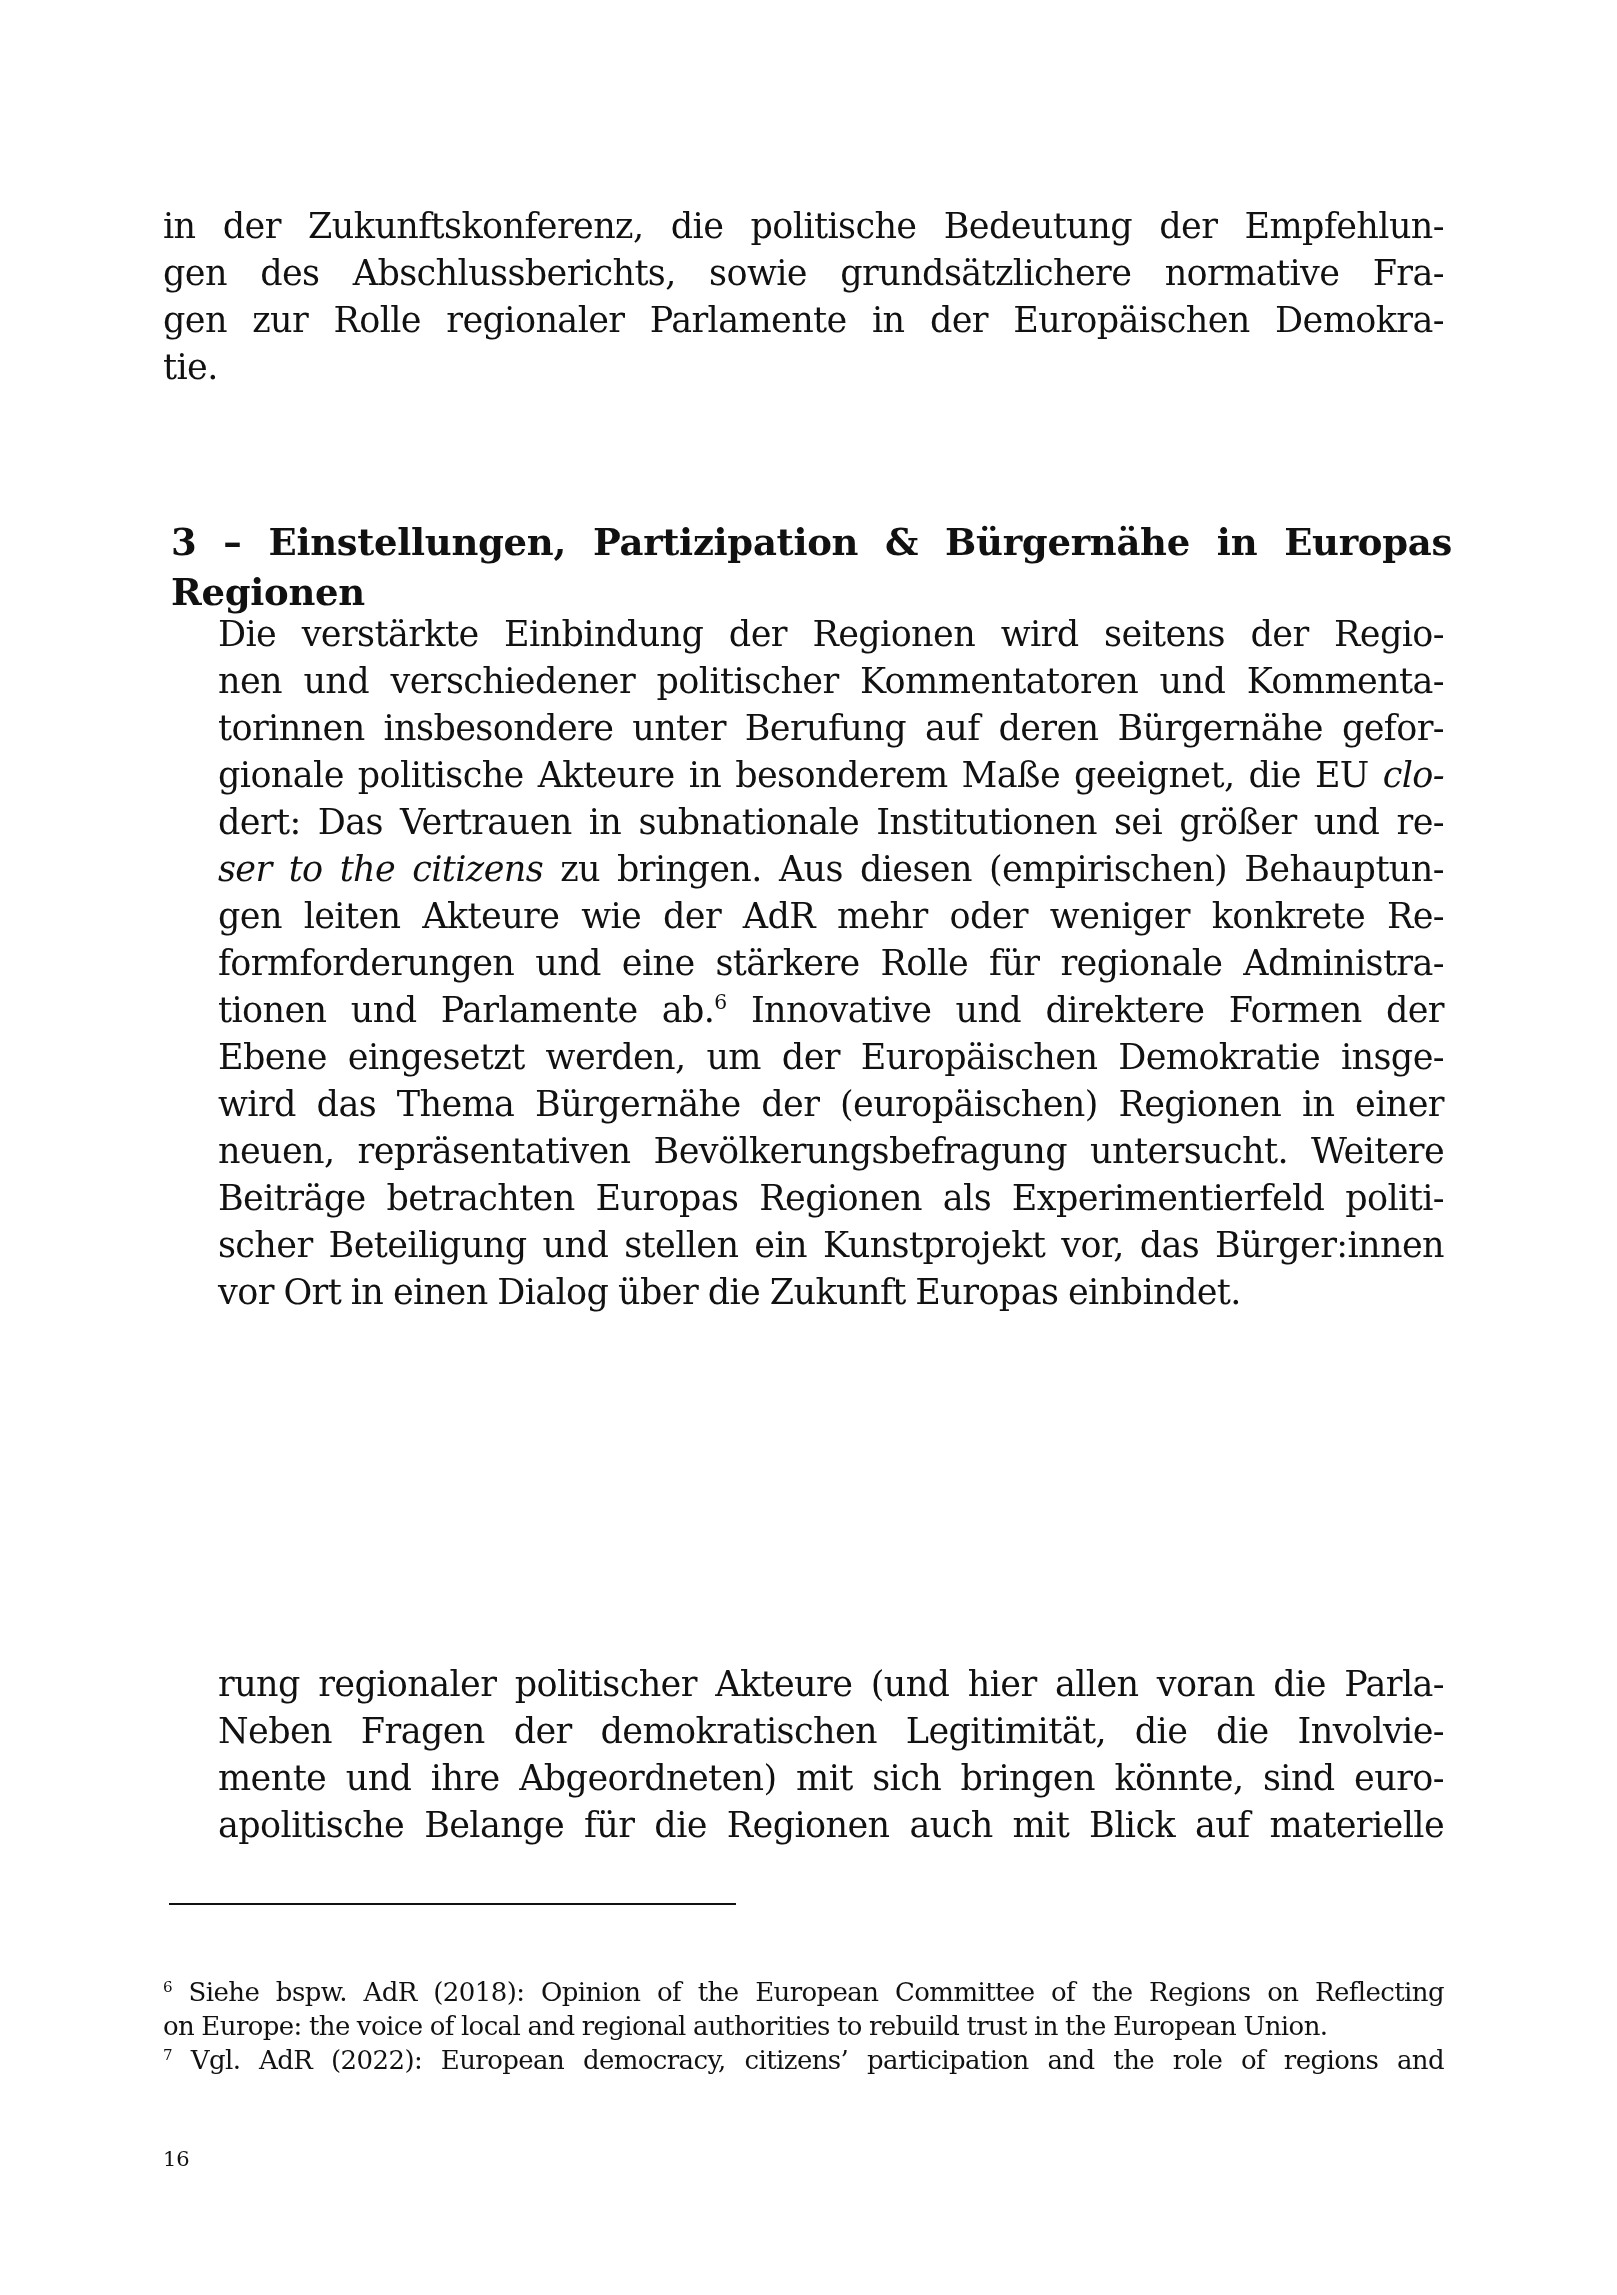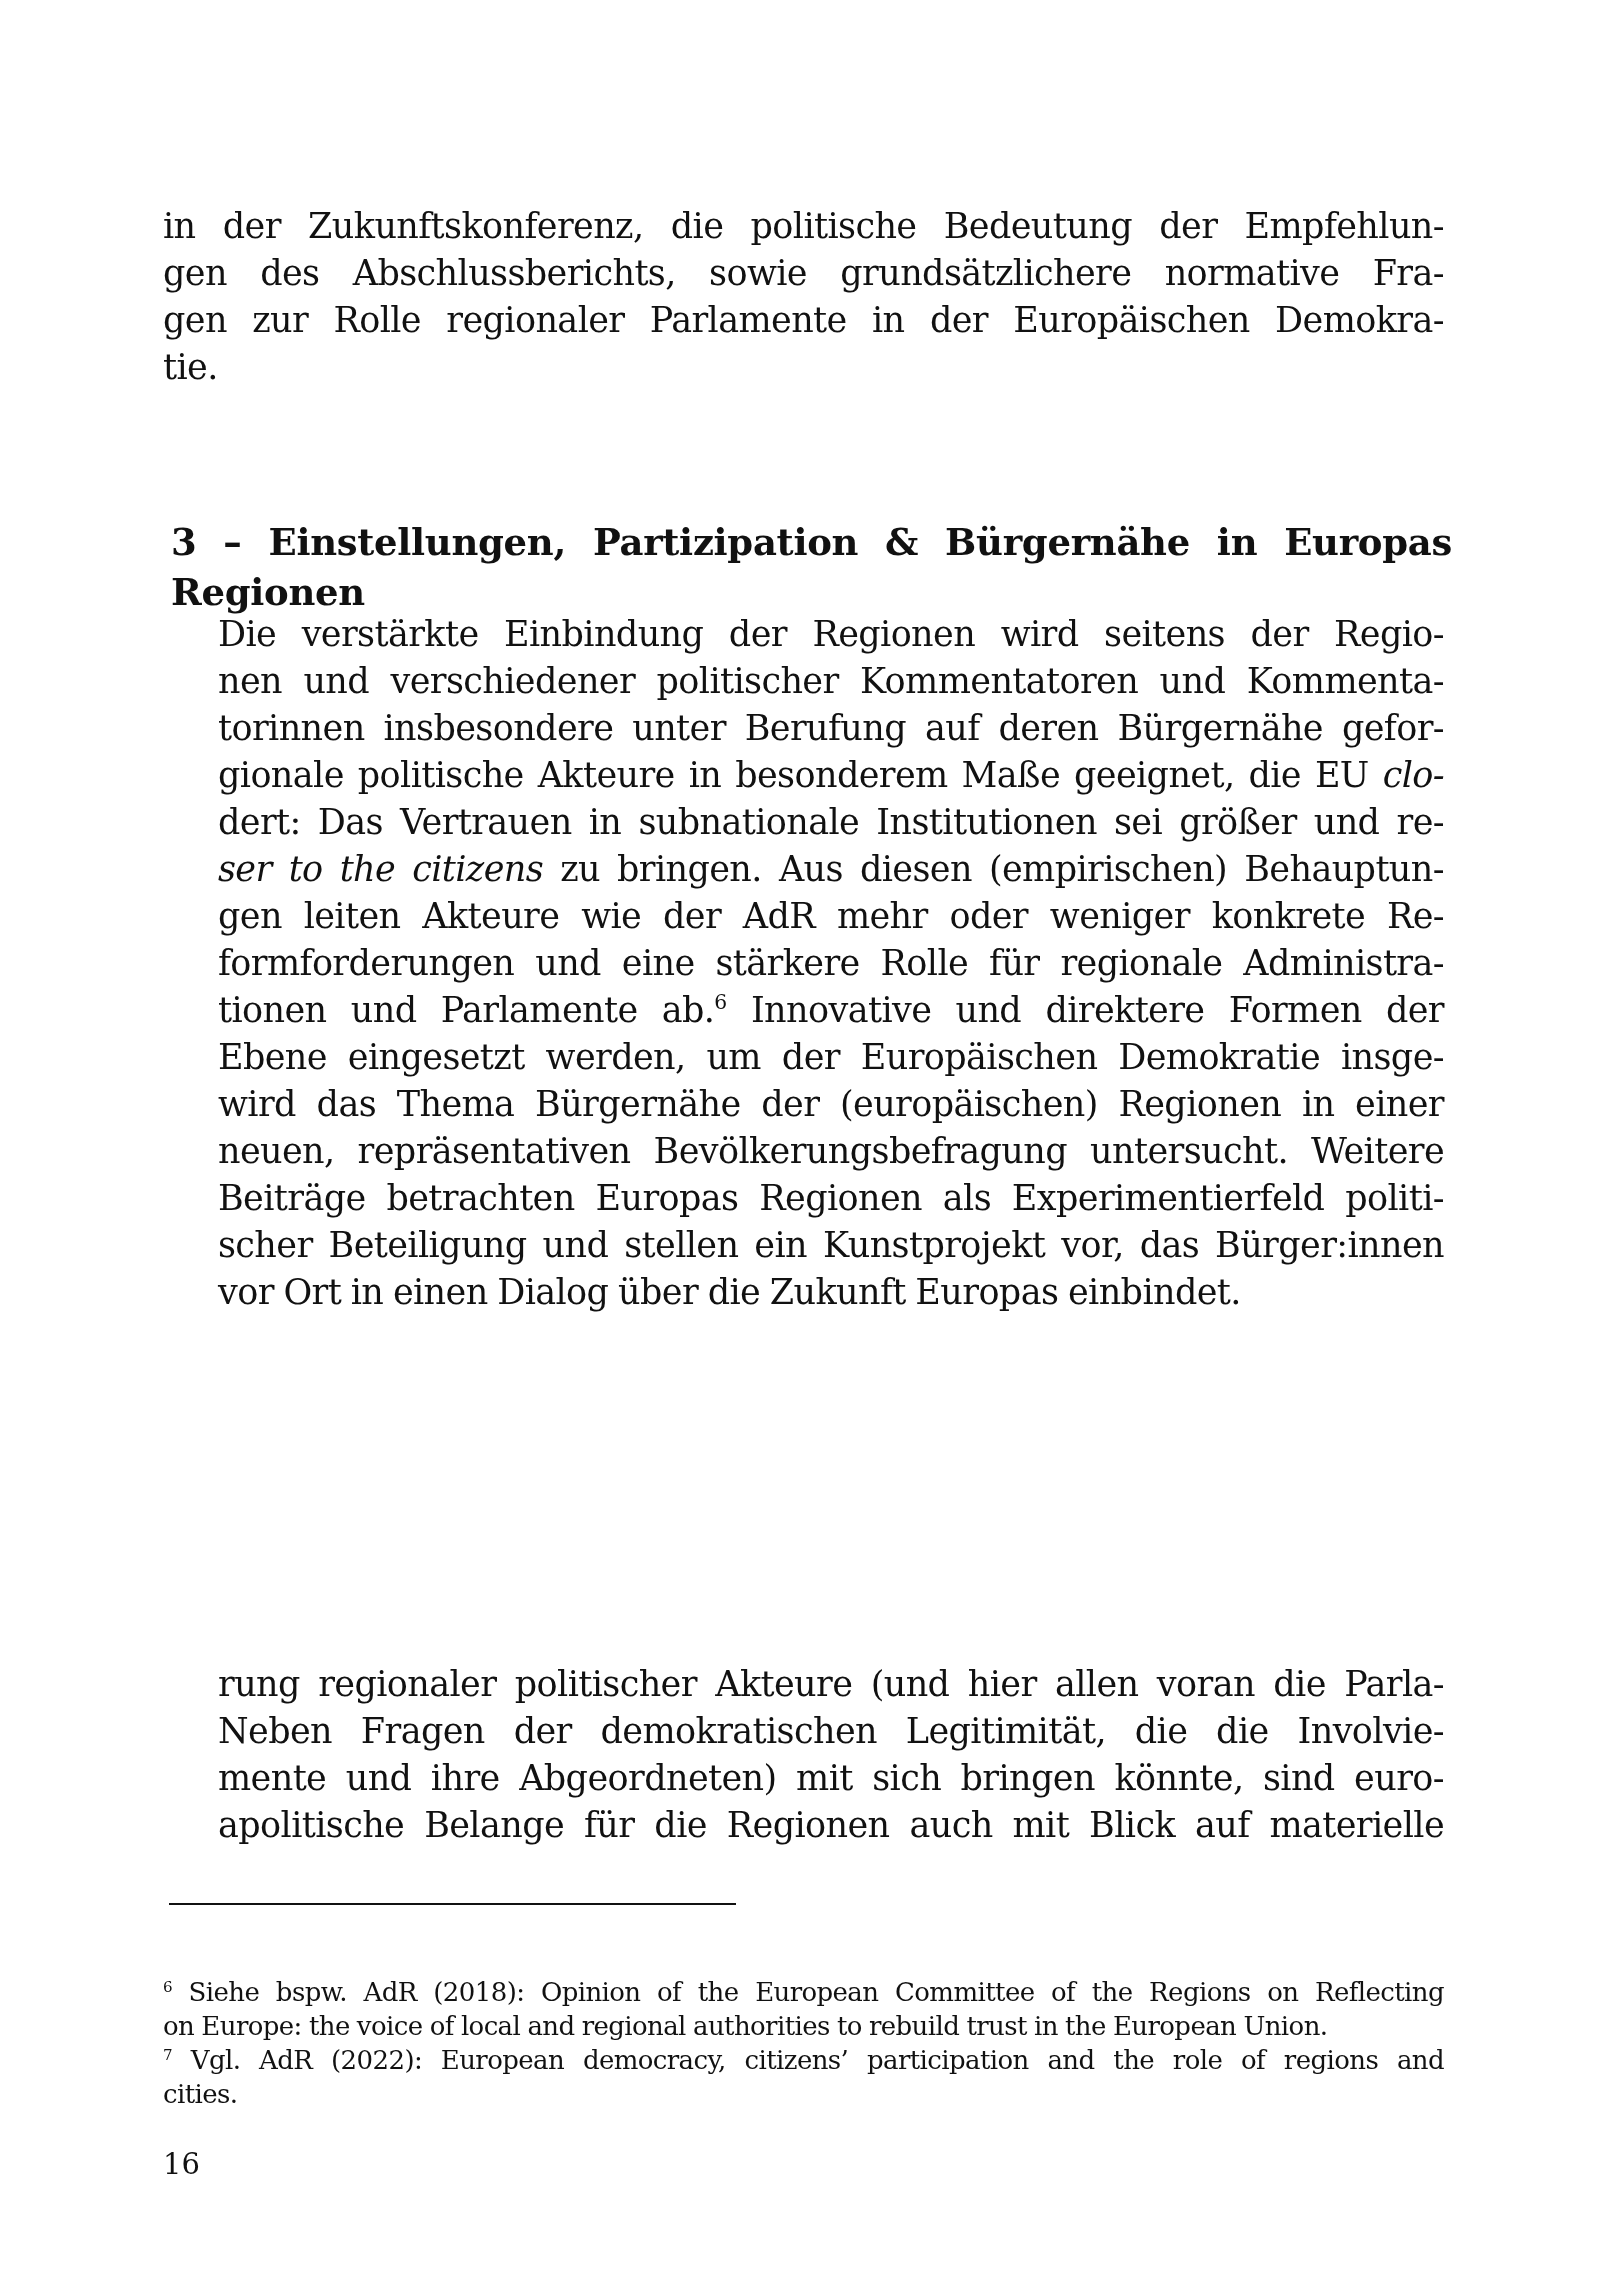--- a/index.html
+++ b/index.html
@@ -14,21 +14,21 @@
                text-align: justify; text-align-last: left; letter-spacing: -0.3px; }
     .p2 { position: absolute; top: 611px; left: 0; width: 1281px; text-indent: 55px; }
     .p3 { position: absolute; top: 1661px; left: 0; width: 1281px; text-indent: 55px; }
     .line { display: block; text-align: justify; text-align-last: justify; white-space: nowrap; }
     .line.last { text-align-last: left; }
     .fn-rule { position: absolute; top: 1903px; left: 5.6px; width: 567px; height: 2.3px; background: #111; }
     .footnotes { position: absolute; top: 1931px; left: 0; width: 1281px; font-size: 26px; line-height: 34px;
                  letter-spacing: -0.6px; word-spacing: -0.5px; margin-top: 44px; }
     .fn { margin: 0; }
     sup.ref { font-size: 0.58em; vertical-align: 0.62em; line-height: 0; }
-    .page-num { position: absolute; top: 2147px; left: 0; font-size: 29px; }
+    .page-num { position: absolute; top: 2147px; left: 0; font-size: 21px; }
     em { font-style: italic; }
   </style>
 </head>
 <body>
 
 <div class="page">
 
   <div class="body-text p1">
     <span class="line">in der Zukunftskonferenz, die politische Bedeutung der Empfehlun-</span>
     <span class="line">gen des Abschlussberichts, sowie grundsätzlichere normative Fra-</span>
@@ -68,19 +68,18 @@
 
   <div class="fn-rule"></div>
 
   <div class="footnotes">
     <p class="fn">
       <span class="line"><sup class="ref">6</sup><span> Siehe bspw. AdR (2018): Opinion of the European Committee of the Regions on Reflecting</span></span>
       <span class="line last">on Europe: the voice of local and regional authorities to rebuild trust in the European Union.</span>
     </p>
     <p class="fn">
       <span class="line"><sup class="ref">7</sup><span> Vgl. AdR (2022): European democracy, citizens’ participation and the role of regions and</span></span>
-      <span class="line last">cities.</span>
     </p>
   </div>
 
   <div class="page-num">16</div>
 </div>
 
 
 </body></html>

